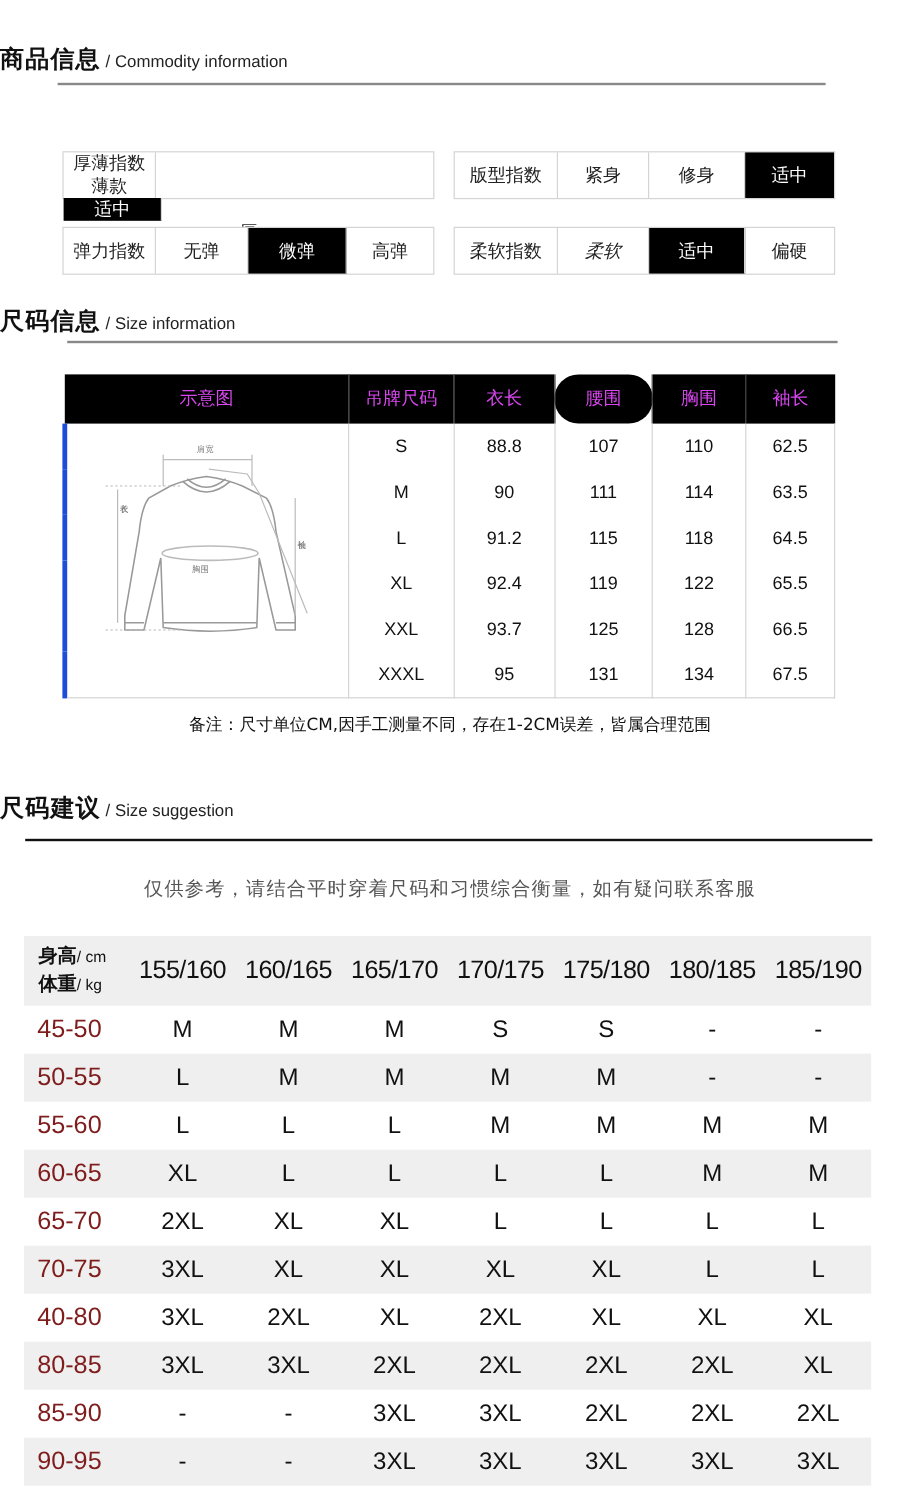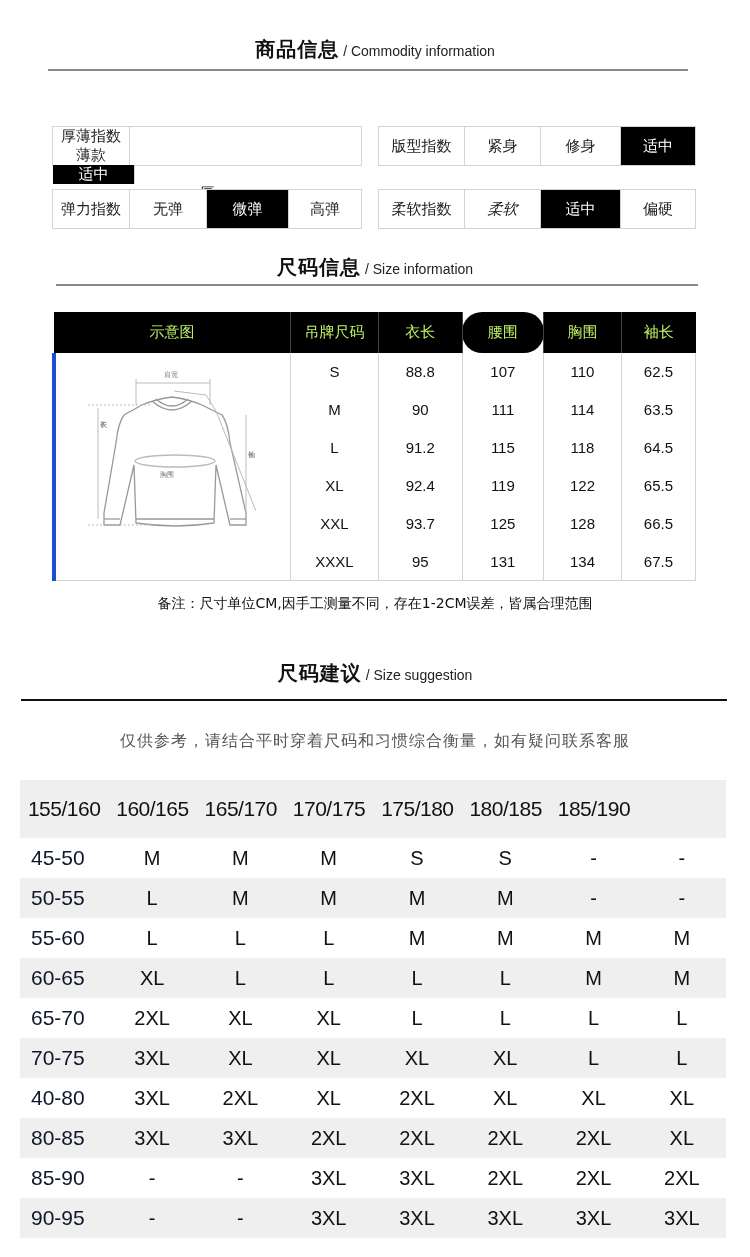--- a/index.html
+++ b/index.html
@@ -1,48 +1,48 @@
 <!DOCTYPE html>
 <html><head>
 <meta charset="utf-8">
 <style>
   * { box-sizing: border-box; margin: 0; padding: 0; }
   html, body { width: 750px; height: 1257px; background: #fff; overflow: hidden; }
   body { font-family: "DejaVu Sans", "Liberation Sans", sans-serif; color: #111; position: relative; }
 
-  .section-title { position: absolute; left: 0; width: 750px; text-align: center; white-space: nowrap; }
+  .section-title { position: absolute; left: 0; width: 750px; text-align: left; white-space: nowrap; }
   .section-title .cn { font-size: 20px; font-weight: bold; letter-spacing: 1px; }
   .section-title .en { font-size: 14px; font-family: "Liberation Sans", sans-serif; color: #222; margin-left: 4px; }
   .rule { position: absolute; height: 2px; background: #888; }
 
   
   .attr { position: absolute; display: flex; border: 1px solid #d4d4d4; height: 40px; background: #fff; }
   .attr .cell { display: flex; align-items: center; justify-content: center; font-size: 15px; color: #222; border-right: 1px solid #d4d4d4; }
   .attr .cell:last-child { border-right: none; }
   .attr .cell.active { background: #000; color: #fff; }
 
   
   .size-table { position: absolute; left: 52px; top: 312px; width: 644px; border-collapse: collapse; font-family: "Liberation Sans", sans-serif; }
-  .size-table th { background: #000; color: #bef264; font-weight: normal; height: 41px; font-size: 15px; border-right: 1px solid #444; font-family: "DejaVu Sans", sans-serif; }
+  .size-table th { background: #000; color: #d946ef; font-weight: normal; height: 41px; font-size: 15px; border-right: 1px solid #444; font-family: "DejaVu Sans", sans-serif; }
   .size-table th:last-child { border-right: none; }
   .size-table td { height: 37.5px; text-align: center; font-size: 15px; color: #111; border-right: 1px solid #d4d4d4; }
   .size-table td.diagram { border-left: 4px solid #1d4ed8; border-bottom: 1px solid #d4d4d4; vertical-align: middle; padding: 0; }
   .size-table tr:last-child td { border-bottom: 1px solid #d4d4d4; }
   .size-table td:last-child { border-right: 1px solid #d4d4d4; }
 
   .note { position: absolute; top: 595px; left: 0; width: 750px; text-align: center; font-size: 14px; color: #111; }
 
   .subtitle { position: absolute; top: 731px; left: 0; width: 750px; text-align: center; font-size: 16px; color: #555; letter-spacing: 1px; }
 
   
   .sugg { position: absolute; left: 20px; top: 780px; width: 706px; }
   .sugg .row { display: flex; align-items: center; height: 40px; }
   .sugg .row.header { height: 58px; background: #efefef; }
   .sugg .row.shade { background: #efefef; }
-  .sugg .rowlabel { width: 88px; padding-left: 11px; font-size: 21px; font-family: "Liberation Sans", sans-serif; color: #0f172a; }
+  .sugg .rowlabel { width: 88px; padding-left: 11px; font-size: 21px; font-family: "Liberation Sans", sans-serif; color: #7f1d1d; }
   .sugg .col { width: 88.3px; text-align: center; font-size: 20px; font-family: "Liberation Sans", sans-serif; color: #111; }
   .sugg .header .col { font-size: 21px; letter-spacing: -0.5px; }
   .corner { width: 88px; padding-left: 12px; line-height: 22px; }
   .corner .big { font-size: 16px; font-weight: bold; }
   .corner .small { font-size: 13px; font-family: "Liberation Sans", sans-serif; }
 </style>
 </head>
 <body>
 
 <div class="section-title" style="top:36px;">
@@ -174,20 +174,24 @@
 
 <div class="section-title" style="top:660px;">
   <span class="cn">尺码建议</span><span class="en">/ Size suggestion</span>
 </div>
 <div class="rule" style="left:21px; top:699px; width:706px; background:#111; height:2px;"></div>
 
 <div class="subtitle">仅供参考，请结合平时穿着尺码和习惯综合衡量，如有疑问联系客服</div>
 
 <div class="sugg">
   <div class="row header">
+    <div class="corner">
+      <div><span class="big">身高</span><span class="small">/ cm</span></div>
+      <div><span class="big">体重</span><span class="small">/ kg</span></div>
+    </div>
     <div class="col">155/160</div>
     <div class="col">160/165</div>
     <div class="col">165/170</div>
     <div class="col">170/175</div>
     <div class="col">175/180</div>
     <div class="col">180/185</div>
     <div class="col">185/190</div>
   </div>
 
   <div class="row">

